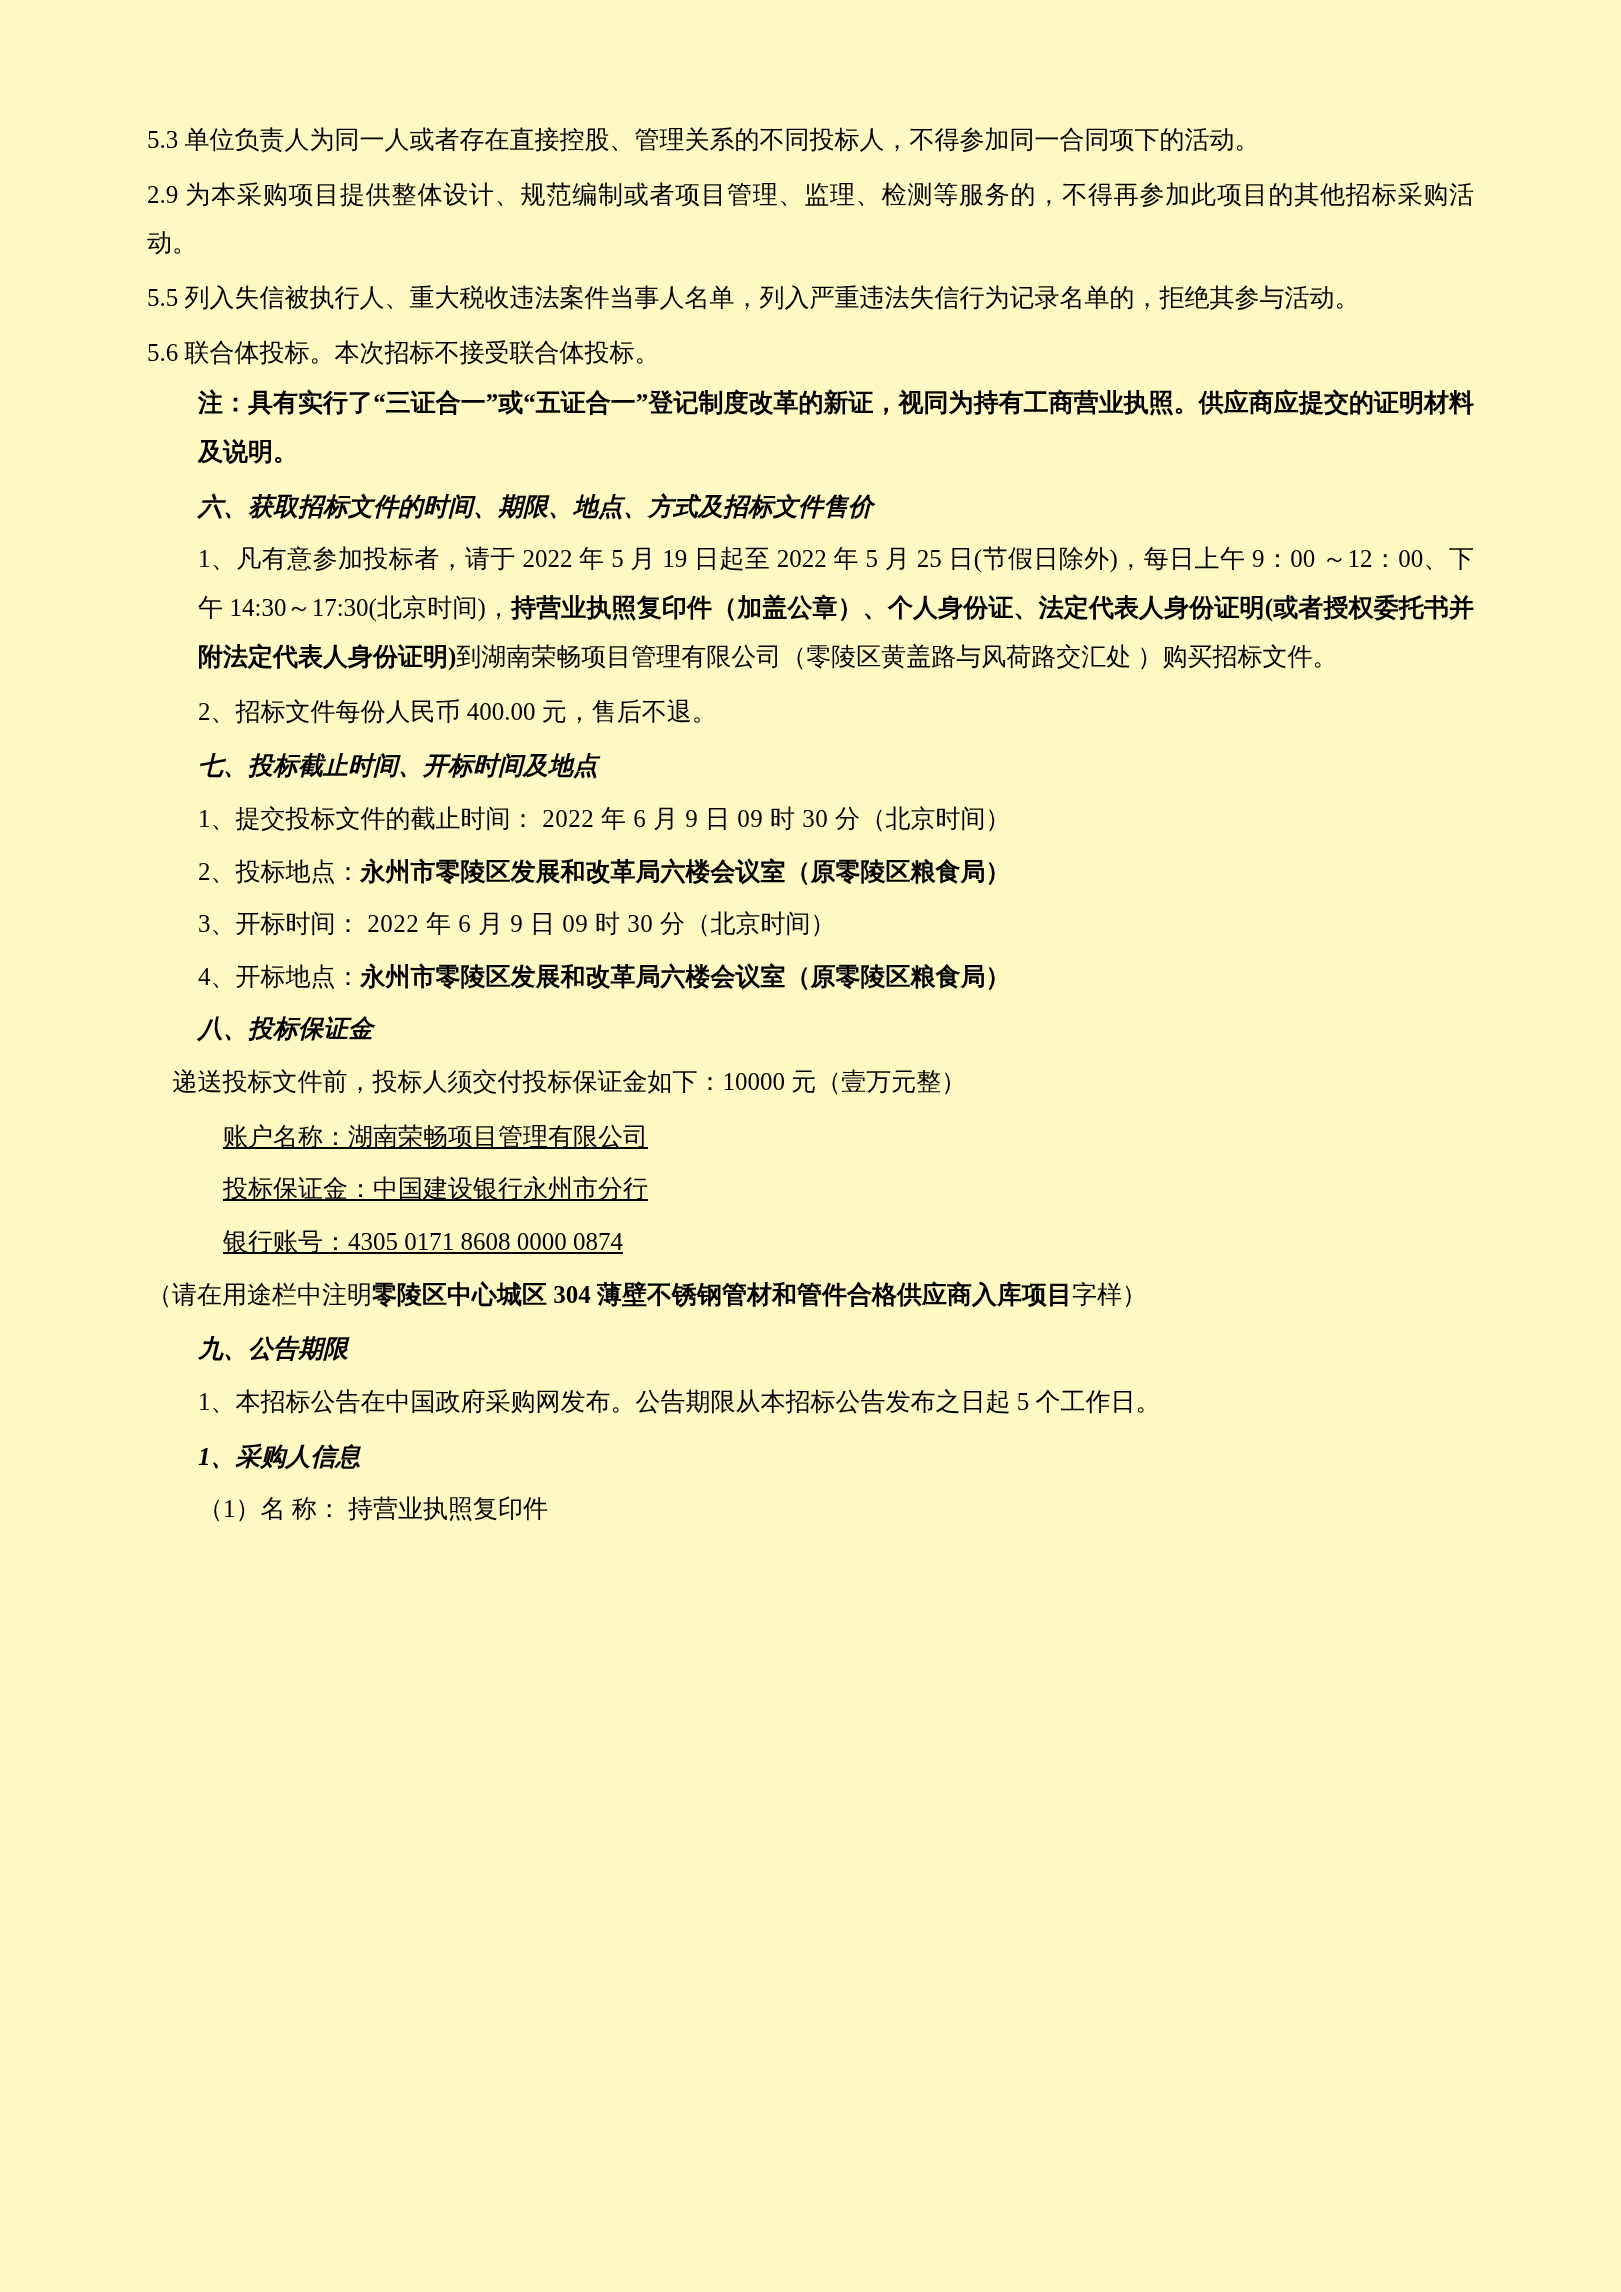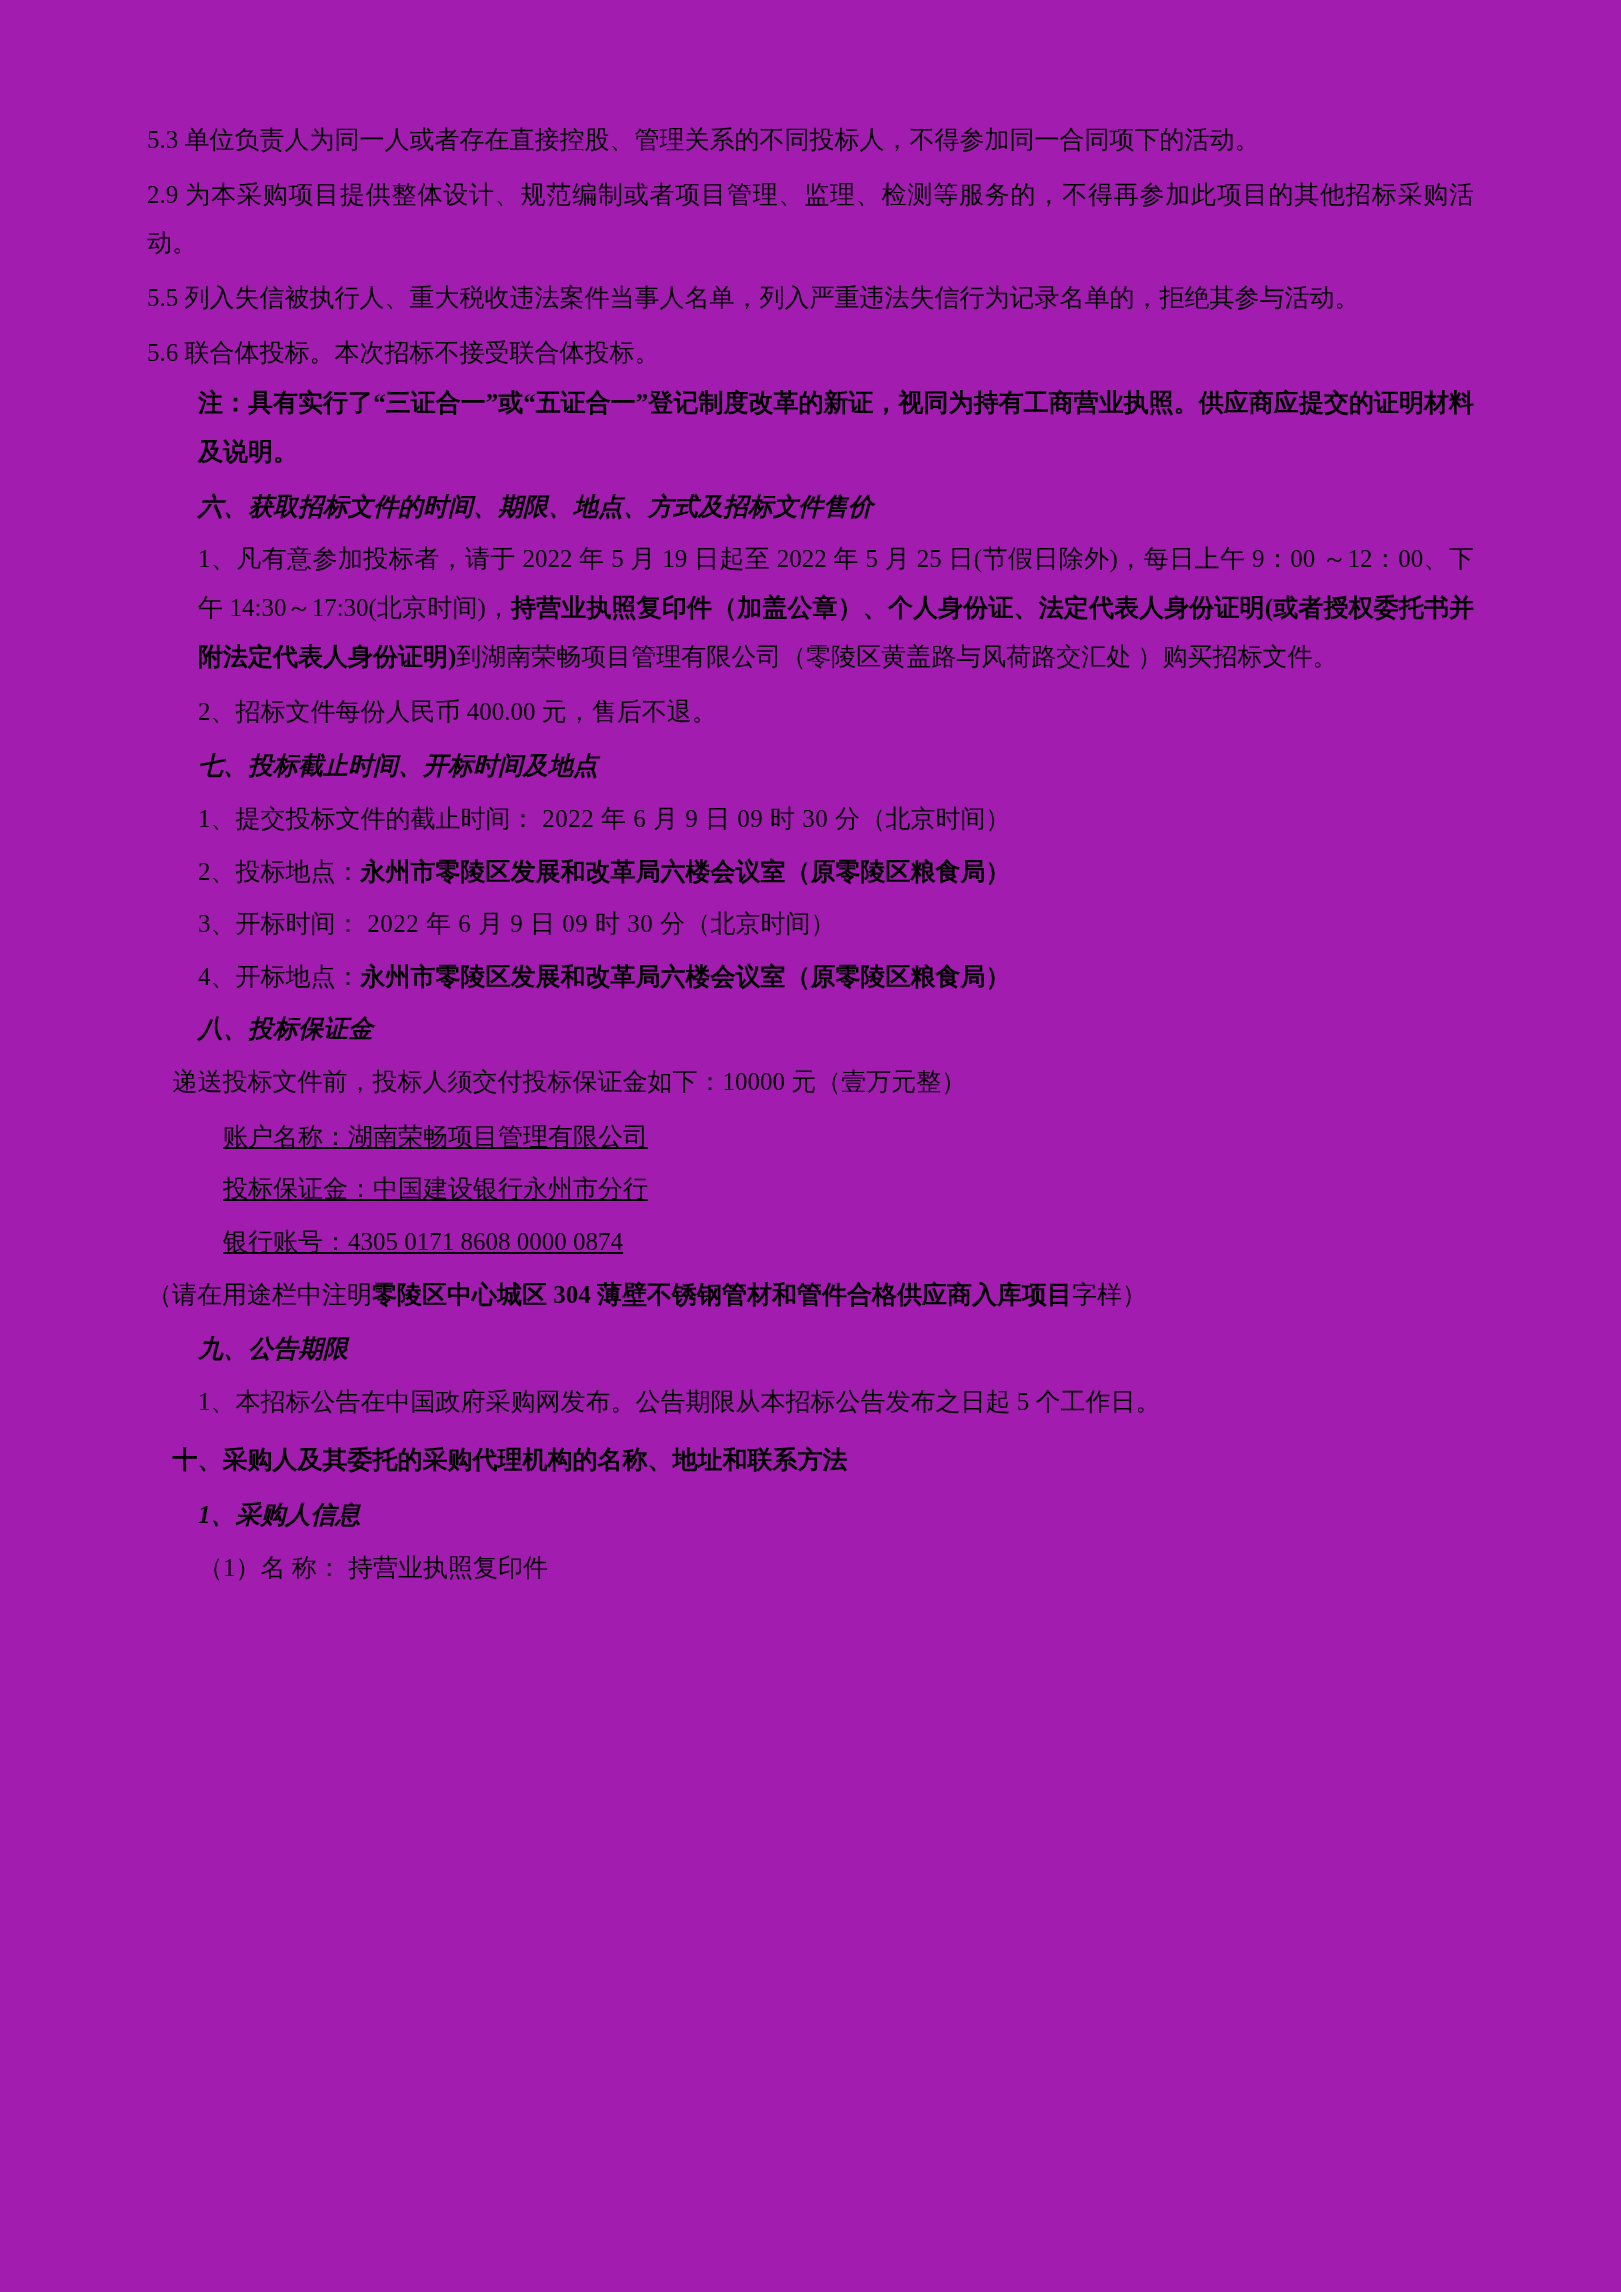--- a/index.html
+++ b/index.html
@@ -10,21 +10,21 @@
   body {
     font-family: "Liberation Serif", "DejaVu Serif", serif;
     color: #000000;
   }
   .page {
     width: 1621px;
     height: 2293px;
     box-sizing: border-box;
     padding: 116px 147px 59px 147px;
     position: relative;
-    background: #a21caf;
+    background: #fef9c3;
   }
   .doc {
     font-size: 25px;
     line-height: 1.95;
     text-align: justify;
   }
   p {
     margin: 0 0 5.9px 0;
   }
   .p-ind1 { text-indent: 0; }
@@ -93,21 +93,20 @@
       <p class="line-item"><span>投标保证金：</span><span>中国建设银行永州市分行</span></p>
       <p class="line-item"><span>银行账号：</span><span>4305 0171 8608 0000 0874</span></p>
     </div>
 
     <p class="p-ind1"><span>（请在用途栏中注明</span><span class="u bold">零陵区中心城区 304 薄壁不锈钢管材和管件合格供应商入库项目</span><span>字样）</span></p>
 
     <p class="sec-title">九、公告期限</p>
 
     <p class="p-ind2">1、本招标公告在中国政府采购网发布。公告期限从本招标公告发布之日起 5 个工作日。</p>
 
-    <p class="sec-title-wide">十、采购人及其委托的采购代理机构的名称、地址和联系方法</p>
 
     <p class="sec-title">1、采购人信息</p>
 
     <p class="p-ind2"><span>（1）名 称：</span><span class="u"> 持营业执照复印件 </span></p>
 
   </div>
 </div>
 
 
 </body></html>

